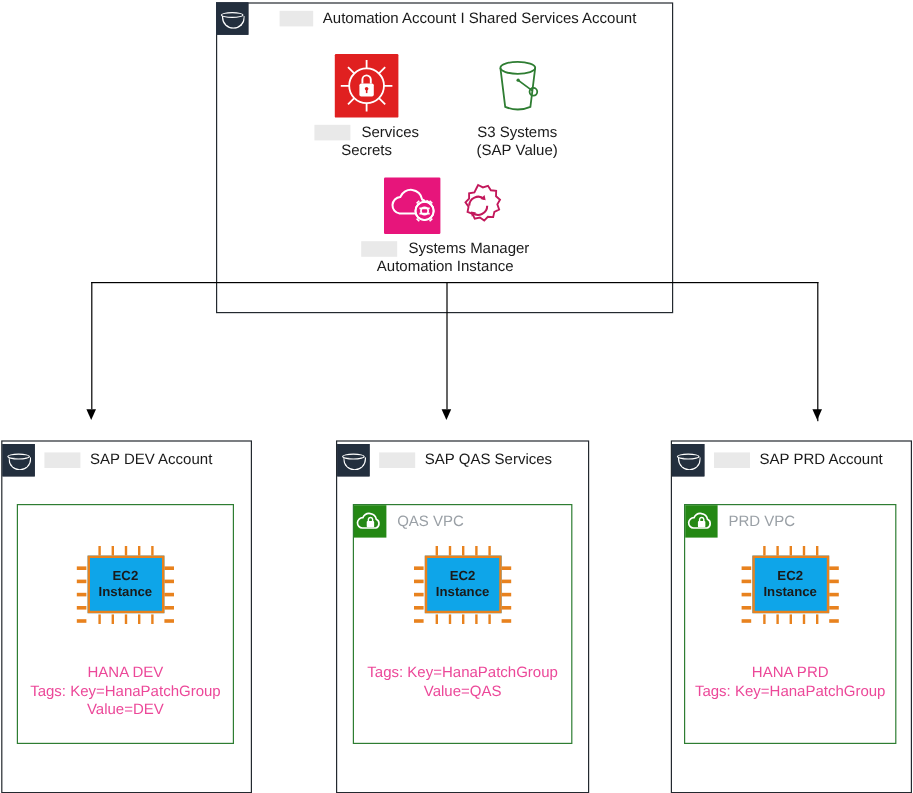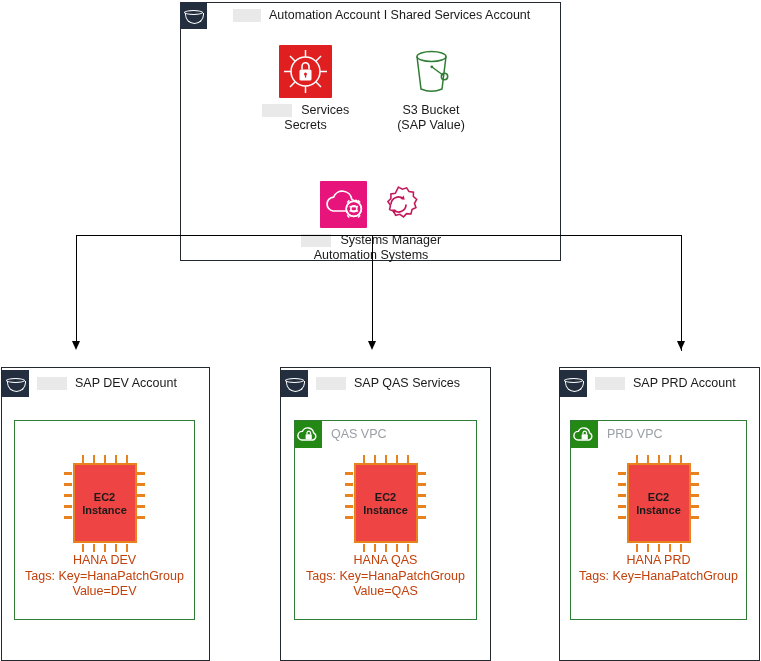--- a/index.html
+++ b/index.html
@@ -127,36 +127,36 @@
   .vpc-icon{
     width:27px;height:27px;background:#248814;position:relative;flex:0 0 auto;
   }
   .vpc-label{
     font-size:12.5px;color:#9aa0a6;margin-left:9px;white-space:nowrap;line-height:1;
   }
 
   
   .ec2-wrap{position:absolute;width:100%;text-align:center;}
   .chip{
-    position:relative;width:64px;height:80px;margin:0 auto;
-    border:2.5px solid #e8821e;box-sizing:border-box;background:#ef4444;
+    position:relative;width:64px;height:48px;margin:0 auto;
+    border:2.5px solid #e8821e;box-sizing:border-box;background:#0ea5e9;
   }
   .chip .chip-text{
     position:absolute;left:0;right:0;top:50%;transform:translateY(-50%);
     font-size:11px;font-weight:bold;line-height:12.5px;color:#1a1a1a;
   }
   .pin{position:absolute;background:#e8821e;}
   .pin-t{width:2.5px;height:8px;top:-10.5px;}
   .pin-b{width:2.5px;height:8px;bottom:-10.5px;}
   .pin-l{height:2.5px;width:8px;left:-10.5px;}
   .pin-r{height:2.5px;width:8px;right:-10.5px;}
 
   .hana-text{
     position:absolute;width:100%;text-align:center;
-    font-size:12.5px;line-height:15.5px;color:#c2410c;white-space:nowrap;
+    font-size:12.5px;line-height:15.5px;color:#ec4899;white-space:nowrap;
   }
 </style>
 </head>
 <body>
 
 <div class="canvas">
 
   <div class="account-box" id="automation-account"></div>
 
   <div class="account-header" id="automation-account-header">
@@ -199,25 +199,25 @@
       <svg width="53" height="53" viewBox="0 0 53 53">
         <g stroke="#2e7d32" stroke-width="1.5" fill="none">
           <ellipse cx="26.5" cy="11.5" rx="14.5" ry="5"></ellipse>
           <path d="M12 11.5 L16 44 Q26.5 48.5 37 44 L41 11.5"></path>
           <path d="M27 22 L38.5 30.5"></path>
           <ellipse cx="39.5" cy="31.5" rx="3.2" ry="3.2"></ellipse>
         </g>
         <circle cx="26.8" cy="21.8" r="1.4" fill="#2e7d32"></circle>
       </svg>
     </div>
-    <div class="label">S3 Bucket</div>
+    <div class="label">S3 Systems</div>
     <div>(SAP Value)</div>
   </div>
 
-  <div class="svc" style="left:286px;top:181px;width:170px;">
+  <div class="svc" style="left:286px;top:148px;width:170px;">
     <div class="ssm-row">
       <div class="icon-ssm">
         <svg width="47" height="47" viewBox="0 0 47 47">
           <g stroke="#ffffff" stroke-width="1.7" fill="none">
             <path d="M13 30 a7 7 0 0 1 0.6 -13.9 a9.5 9.5 0 0 1 18.2 2.2 a6.2 6.2 0 0 1 -0.6 11.7 z"></path>
           </g>
           <g stroke="#ffffff" stroke-width="1.6" fill="#e7157b">
             <path d="M30 22.5 l1.6 0 l0.6 -2.1 l2.2 0.6 l1.5 -1.6 l1.9 1.2 l-0.6 2.2
                      l1.6 1.5 l-1.2 1.9 l-2.2 -0.6 l-1.5 1.6 l-1.9 -1.2 l0.6 -2.2 z"></path>
             <circle cx="33.8" cy="27.8" r="7.6"></circle>
@@ -248,21 +248,21 @@
           </g>
           <path d="M28.8 14.4 l0.9 4.4 l-4.4 -0.9 z" fill="#c2185b"></path>
           <path d="M18.2 32.6 l-0.9 -4.4 l4.4 0.9 z" fill="#c2185b"></path>
         </svg>
       </div>
     </div>
     <div class="label">
       <span class="redact" style="width:30px;"></span>
       <span style="margin-left:6px;">Systems Manager</span>
     </div>
-    <div>Automation Systems</div>
+    <div>Automation Instance</div>
   </div>
 
   <div class="conn hline" style="left:76px;top:235px;width:606px;"></div>
 
   <div class="conn vline" style="left:76px;top:235px;height:106px;"></div>
   <div class="arrowhead" style="left:71.5px;top:341px;"></div>
 
   <div class="conn vline" style="left:372px;top:235px;height:106px;"></div>
   <div class="arrowhead" style="left:367.5px;top:341px;"></div>
 
@@ -358,21 +358,20 @@
       <span class="pin pin-r" style="top:29px;"></span>
         <span class="pin pin-r" style="top:40px;"></span>
       <span class="pin pin-r" style="top:51px;"></span>
       <div class="chip-text">
         <div>EC2</div>
         <div>Instance</div>
       </div>
     </div>
   </div>
   <div class="hana-text" style="left:294px;width:183px;top:553px;">
-    <div>HANA QAS</div>
     <div>Tags: Key=HanaPatchGroup</div>
     <div>Value=QAS</div>
   </div>
 
   <div class="account-box env-account" id="sap-prd-account"></div>
   <div class="account-header env-header" style="left:560px;justify-content:flex-end;">
     <div class="acct-icon">
       <div class="bowl"></div>
     </div>
     <span class="redact"></span>

